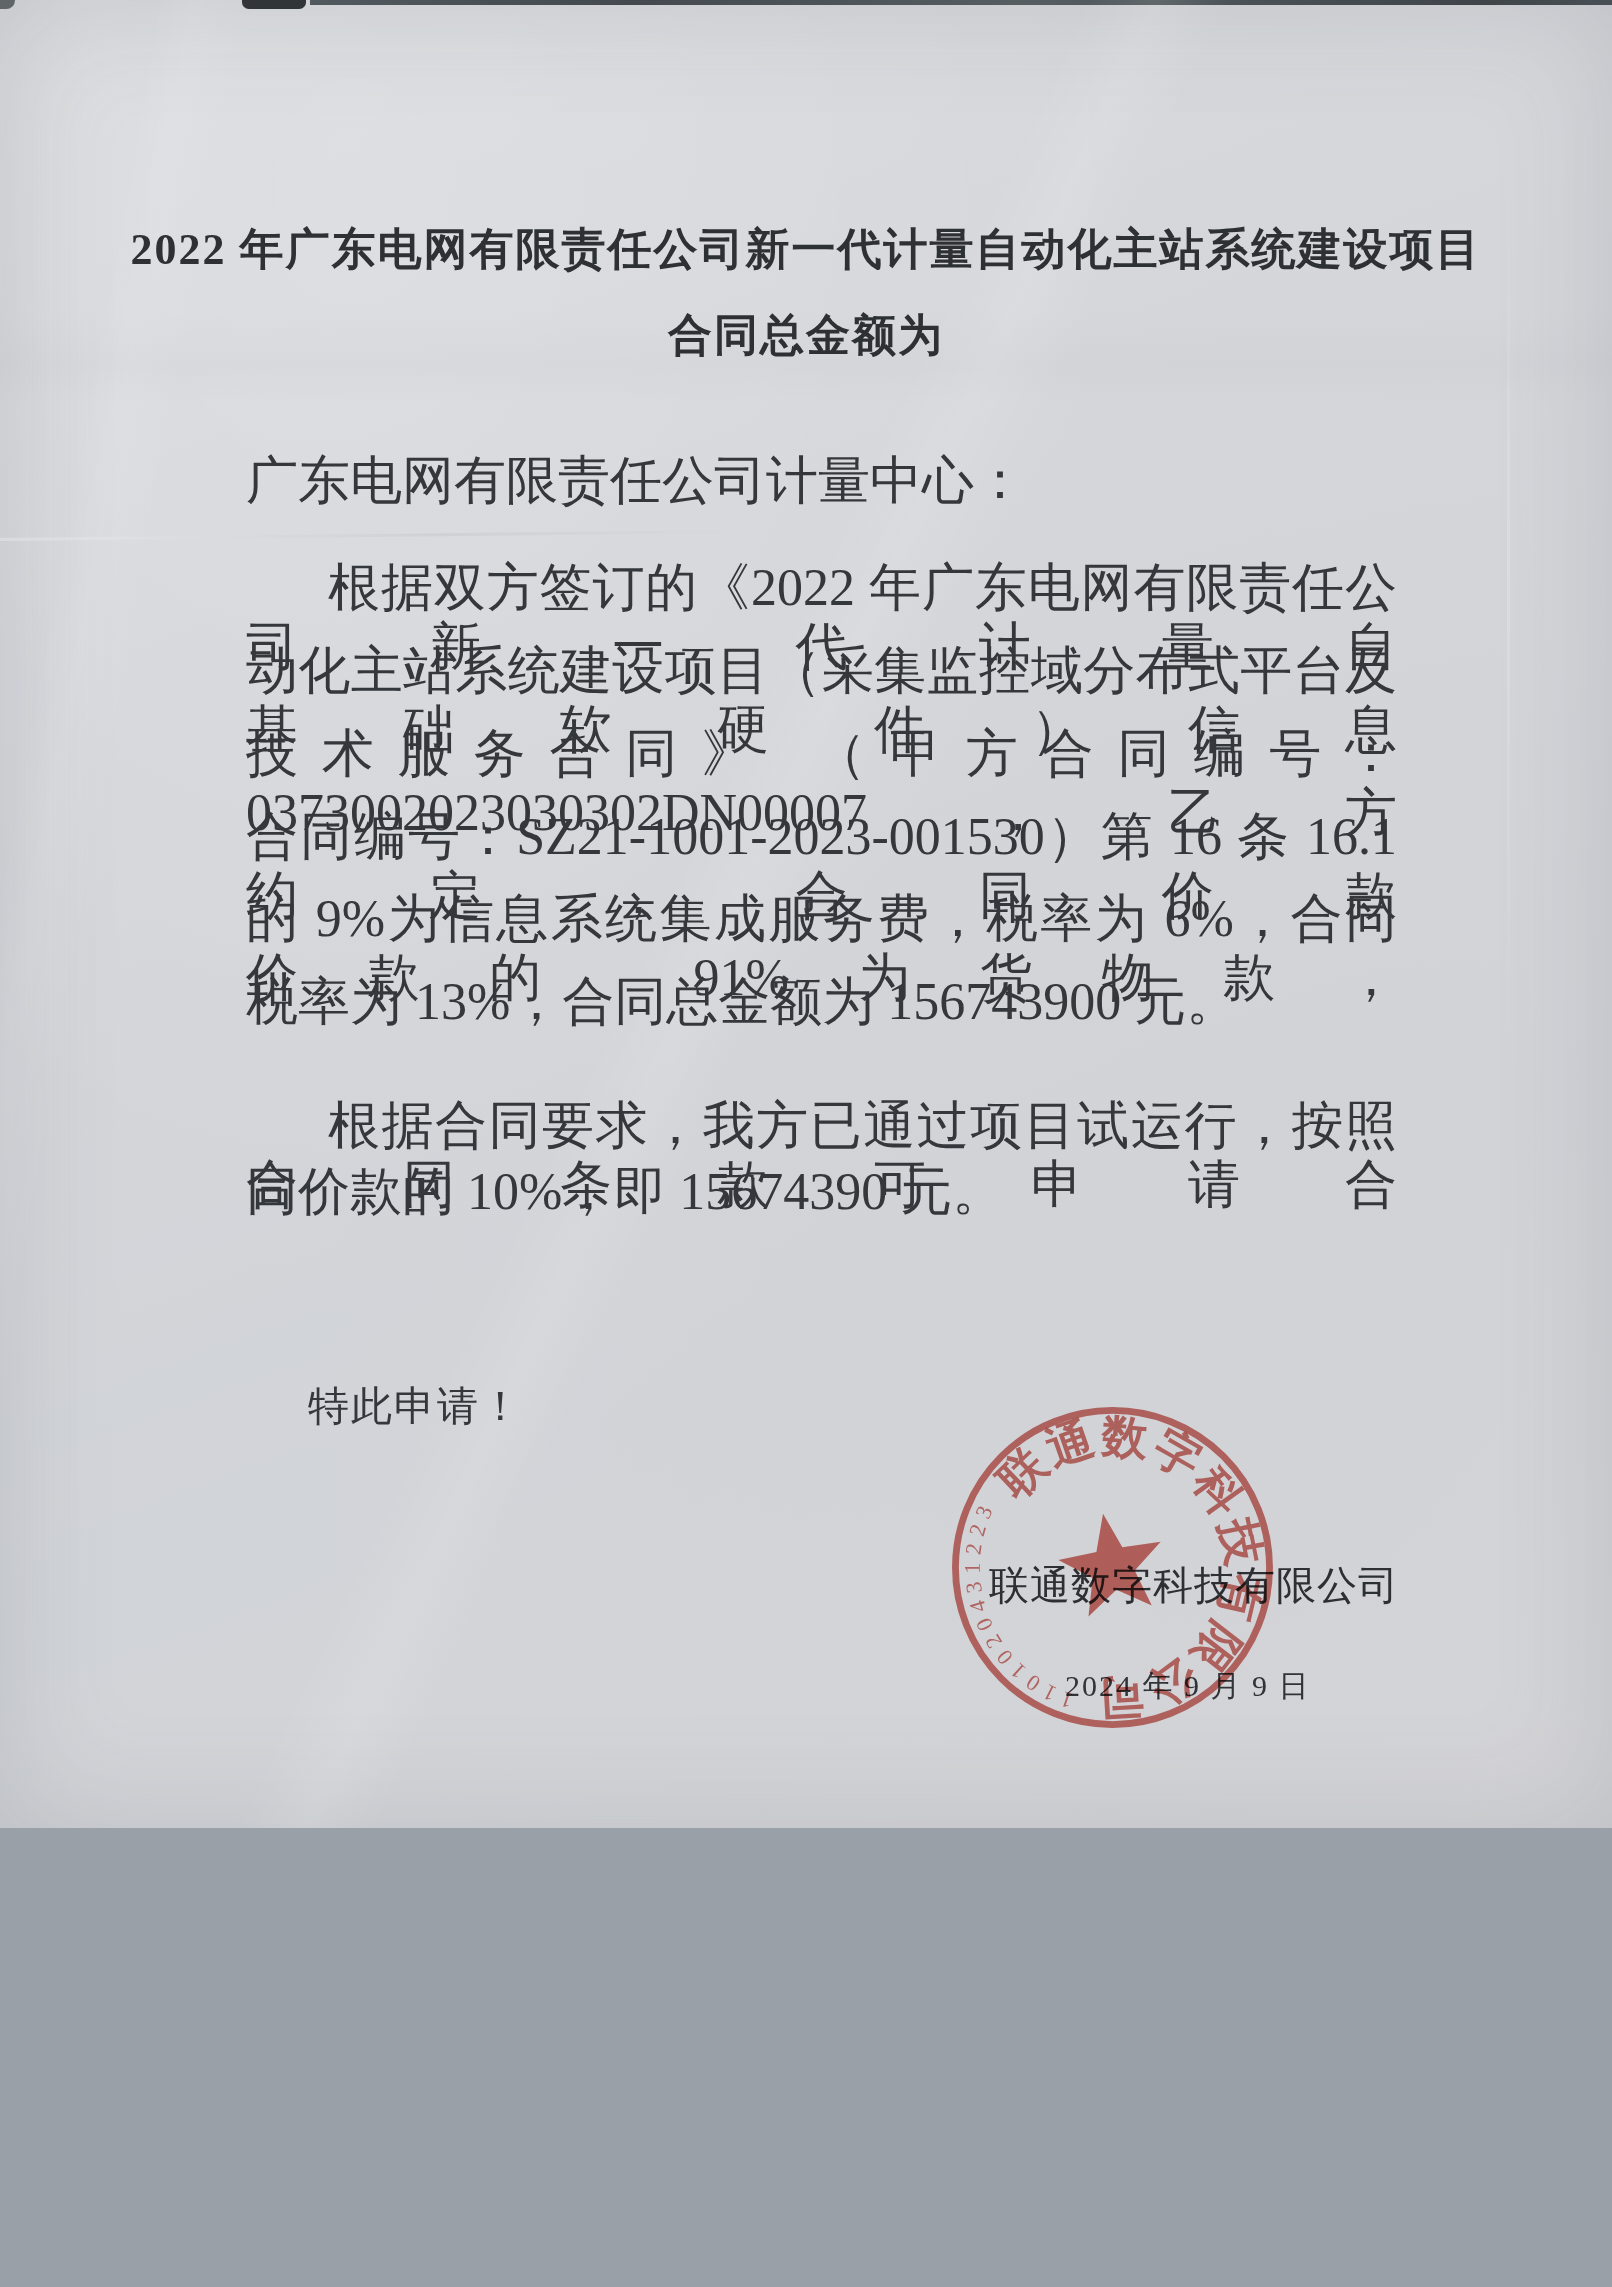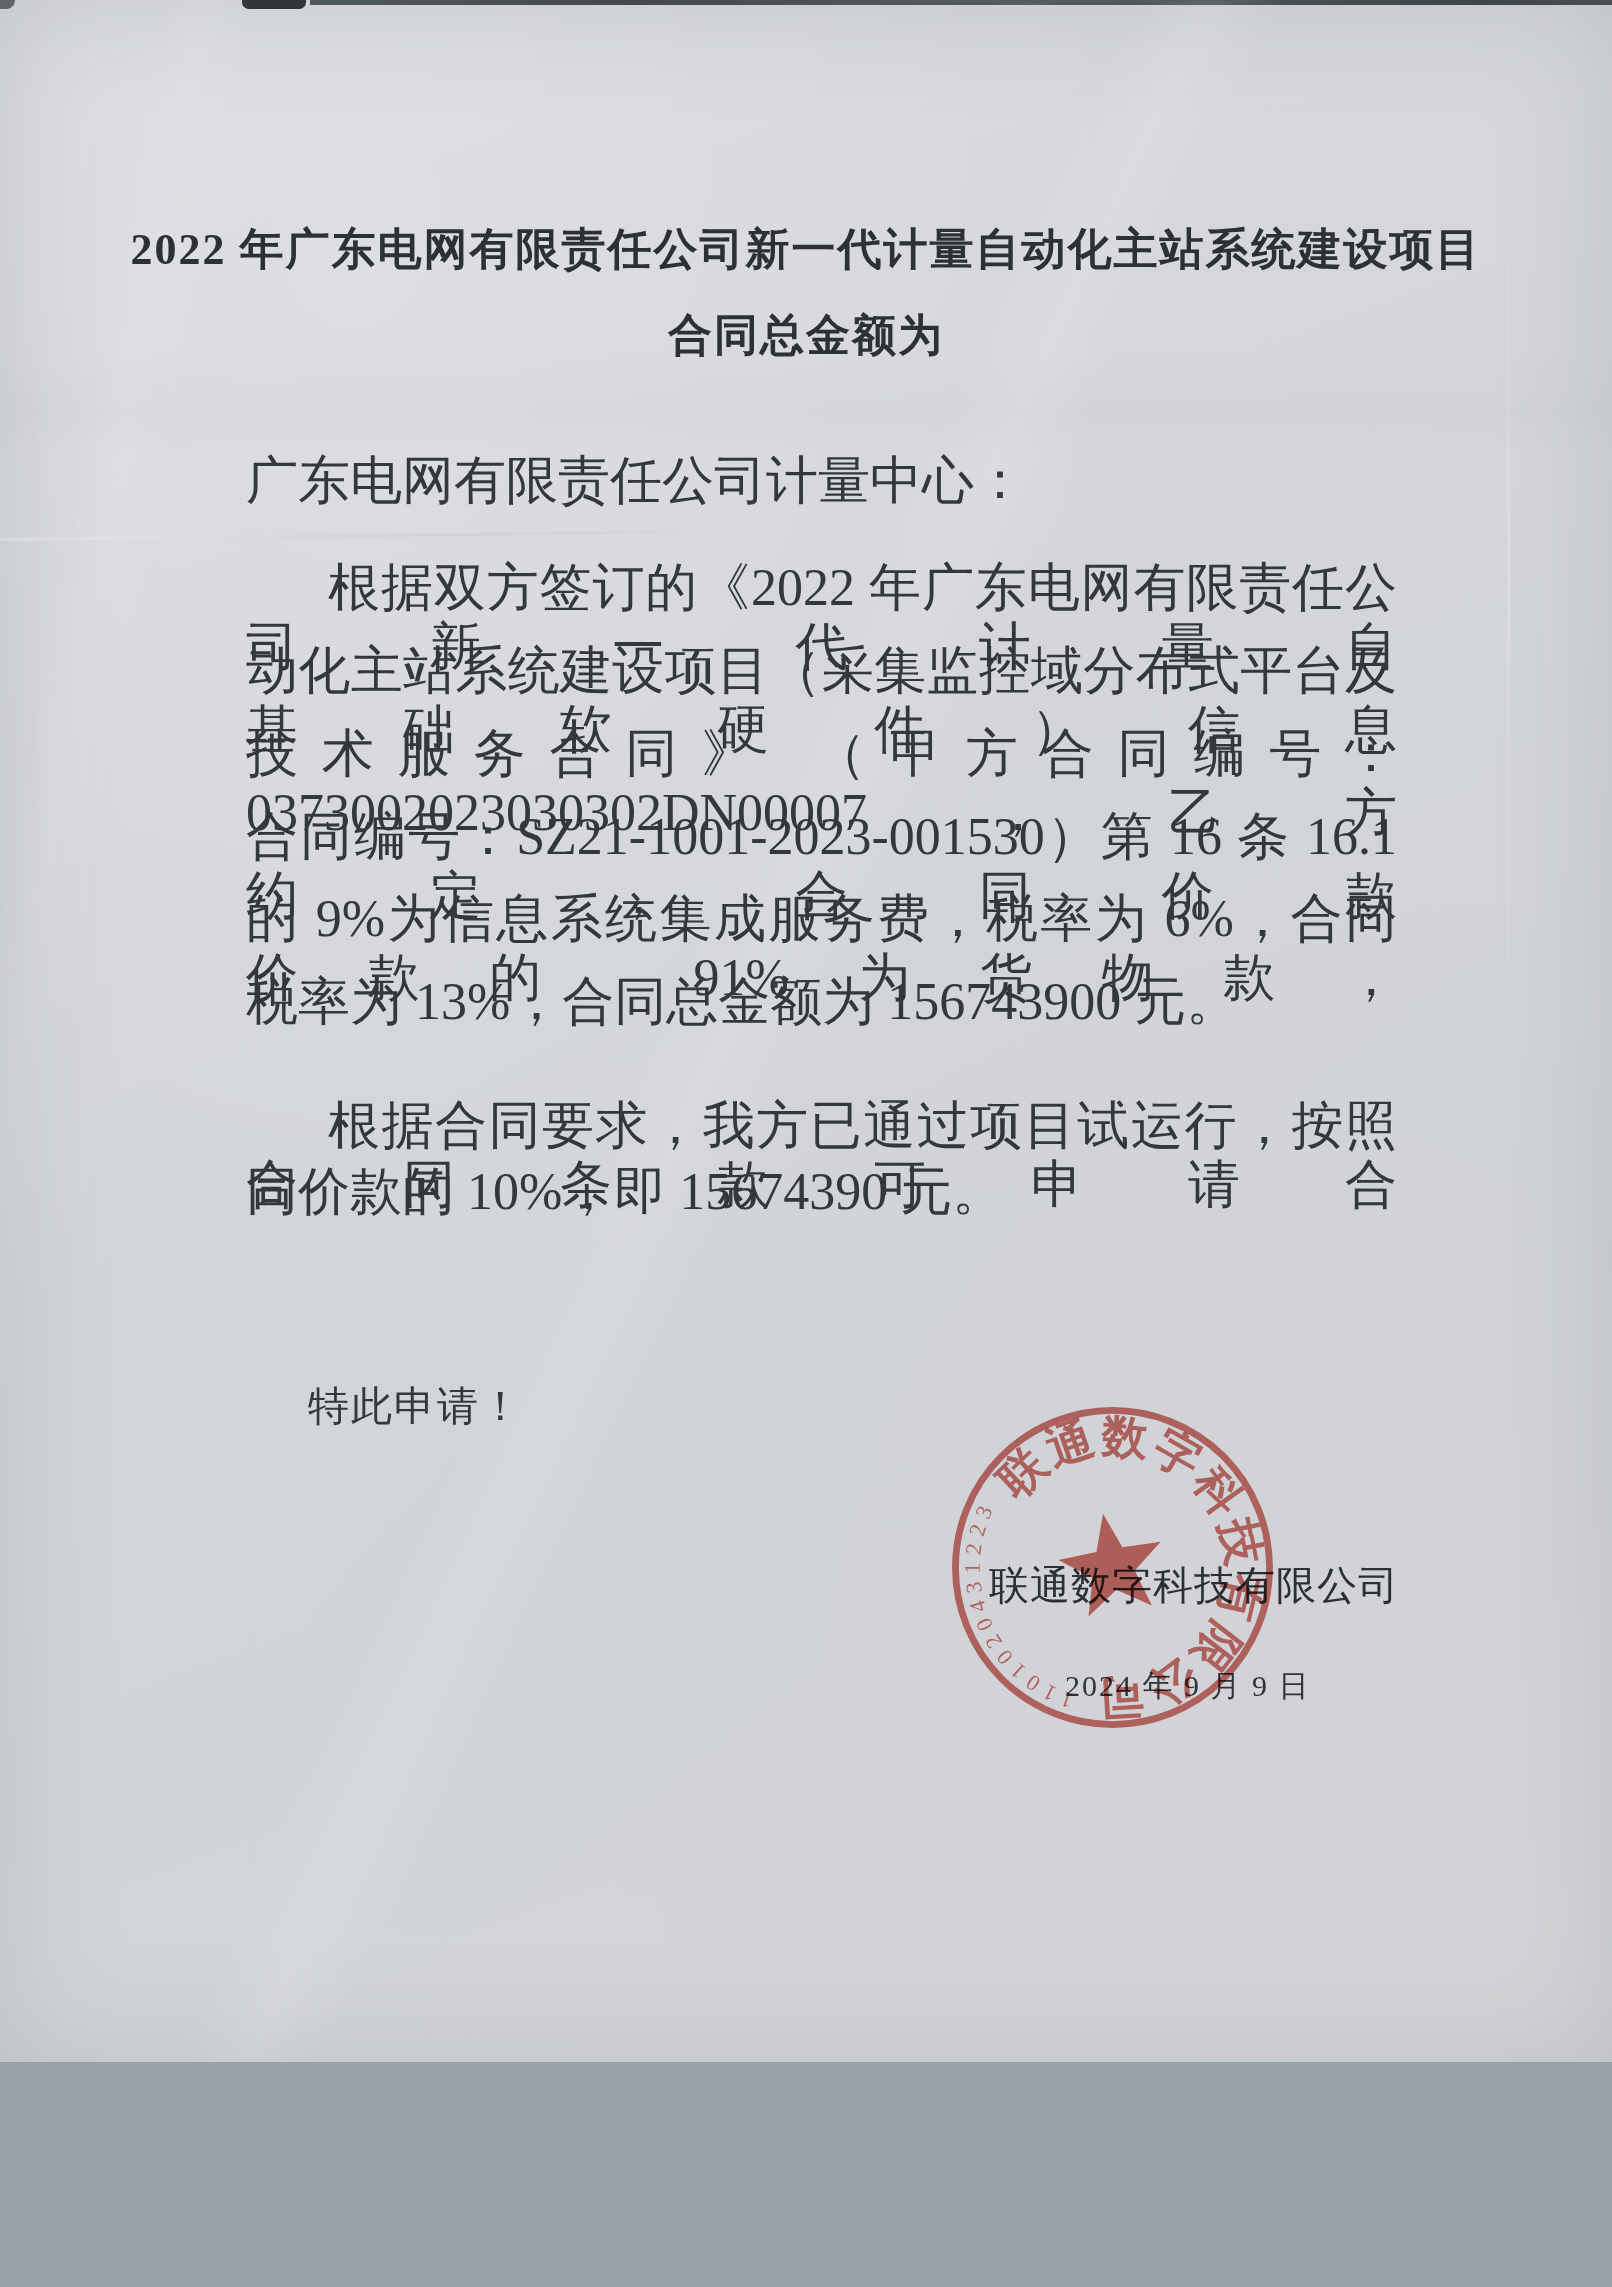--- a/index.html
+++ b/index.html
@@ -1,18 +1,18 @@
 <!DOCTYPE html>
 <html><head>
 <meta charset="utf-8">
 <style>
   html,body { margin:0; padding:0; background:#9aa0a8; }
   .page {
     position:relative;
-    width:1612px; height:2062px;
+    width:1612px; height:1828px;
     margin:0 auto;
     background:
       radial-gradient(ellipse at 22% 10%, rgba(255,255,255,.16), transparent 45%),
       radial-gradient(ellipse at 80% 85%, rgba(205,195,198,.10), transparent 55%),
       linear-gradient(160deg, #d8dadd 0%, #d4d6da 35%, #d1d4d8 68%, #d5d6d9 100%);
     font-family:"Liberation Serif","DejaVu Serif",serif;
     color:#34373b;
     overflow:hidden;
     box-shadow: inset 0 0 117px rgba(90,95,105,.18);
   }

